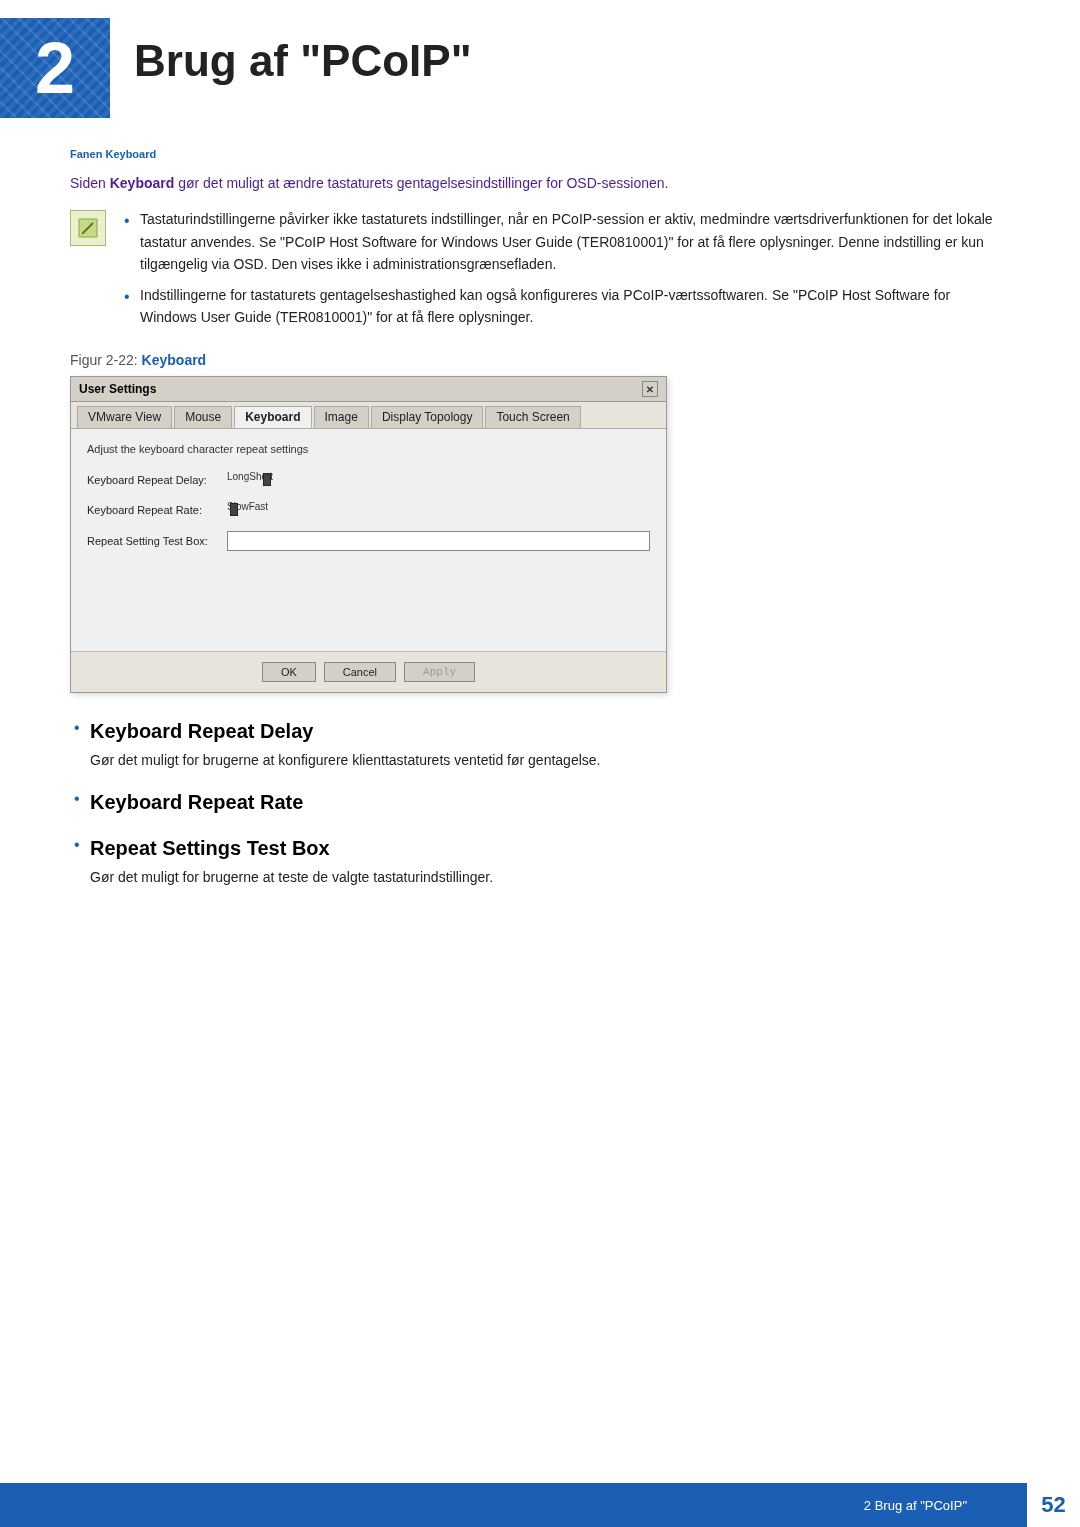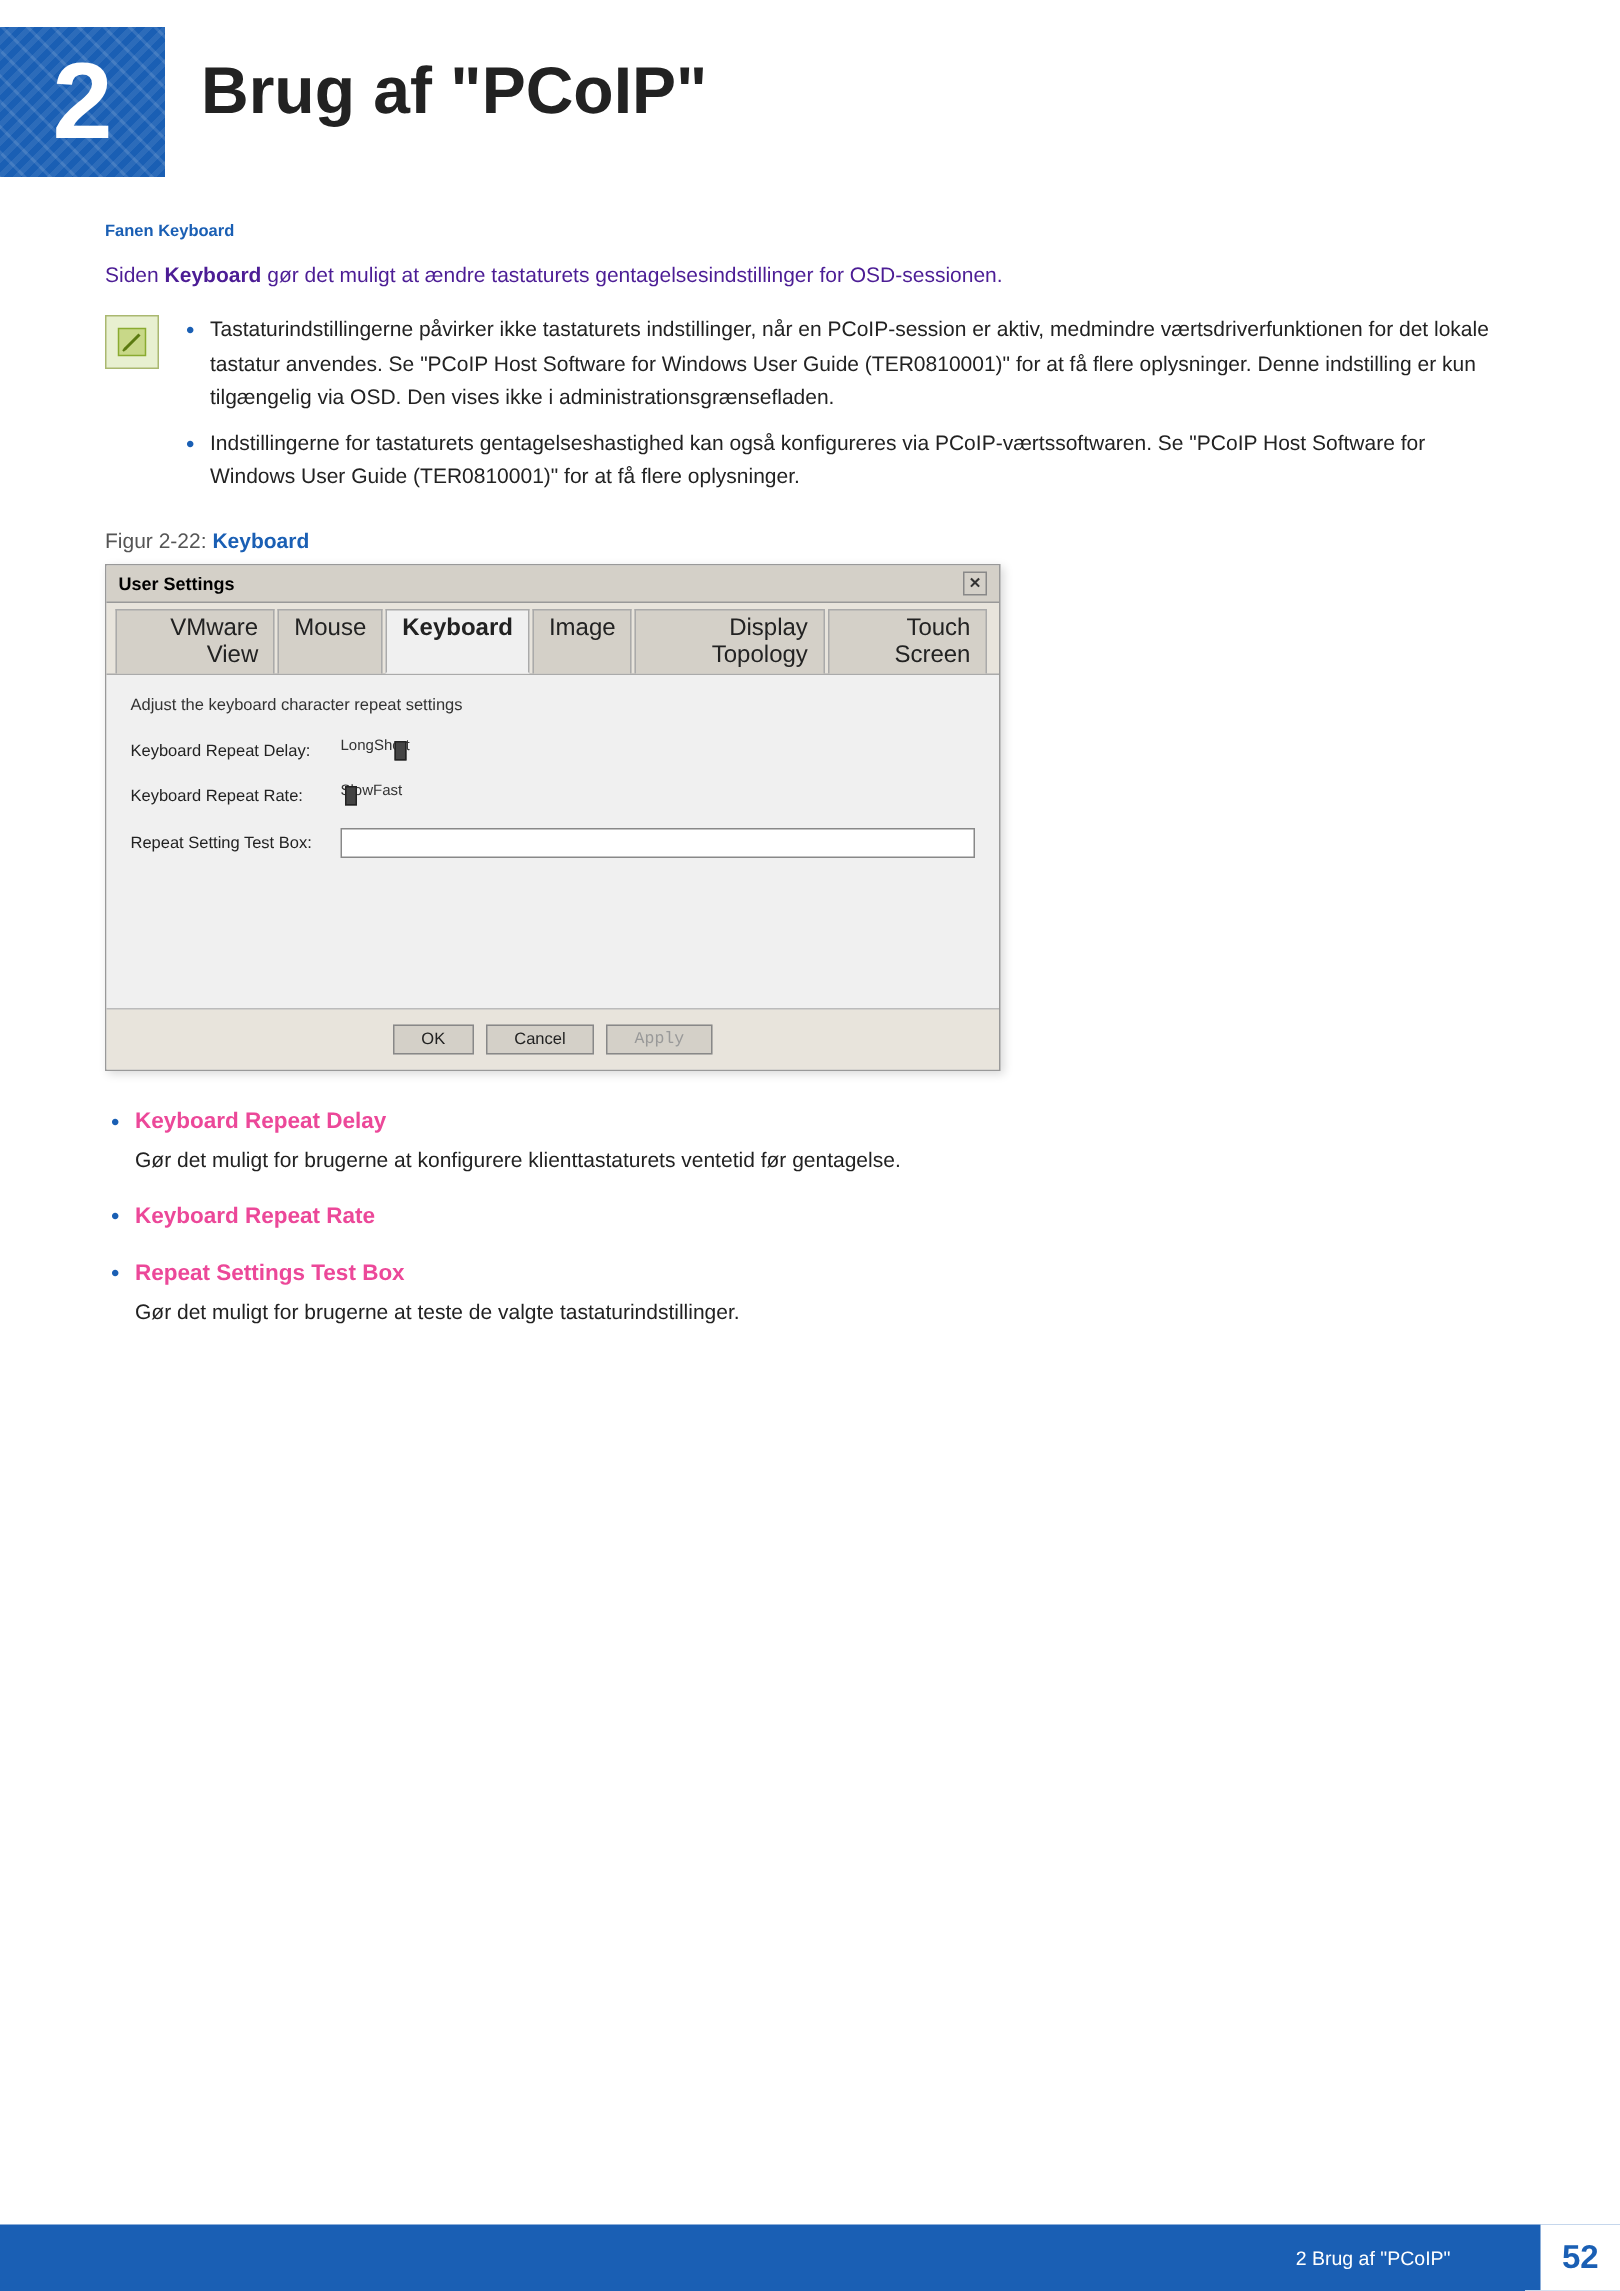--- a/index.html
+++ b/index.html
@@ -158,28 +158,27 @@
     }
     .dialog-tabs {
       background: #e8e4dc;
       border-bottom: 1px solid #aaa;
       display: flex;
       gap: 0;
       padding: 4px 6px 0 6px;
     }
     .dialog-tab {
       padding: 3px 10px;
-      font-size: 16px;
+      font-size: 12px;
       border: 1px solid #aaa;
       border-bottom: none;
       background: #d4d0c8;
       cursor: pointer;
       color: #222;
       margin-right: 2px;
-      text-align: right;
     }
     .dialog-tab.active {
       background: #f0f0f0;
       border-bottom: 1px solid #f0f0f0;
       font-weight: bold;
     }
     .dialog-body {
       background: #f0f0f0;
       padding: 14px 16px 10px 16px;
     }
@@ -259,23 +258,23 @@
     }
     .dialog-btn.disabled {
       color: #999;
       font-family: Liberation Mono, monospace;
     }
 
     
     .feature-list { margin-top: 10px; }
     .feature-item { margin-bottom: 12px; }
     .feature-heading {
-      color: #ec4899;
-      font-weight: bold;
-      font-size: 15px;
+      color: #000000;
+      font-weight: bold;
+      font-size: 20px;
     }
     .feature-desc {
       font-size: 14px;
       color: #222;
       line-height: 1.6;
       margin-top: 2px;
     }
 
     
     .page-footer {

